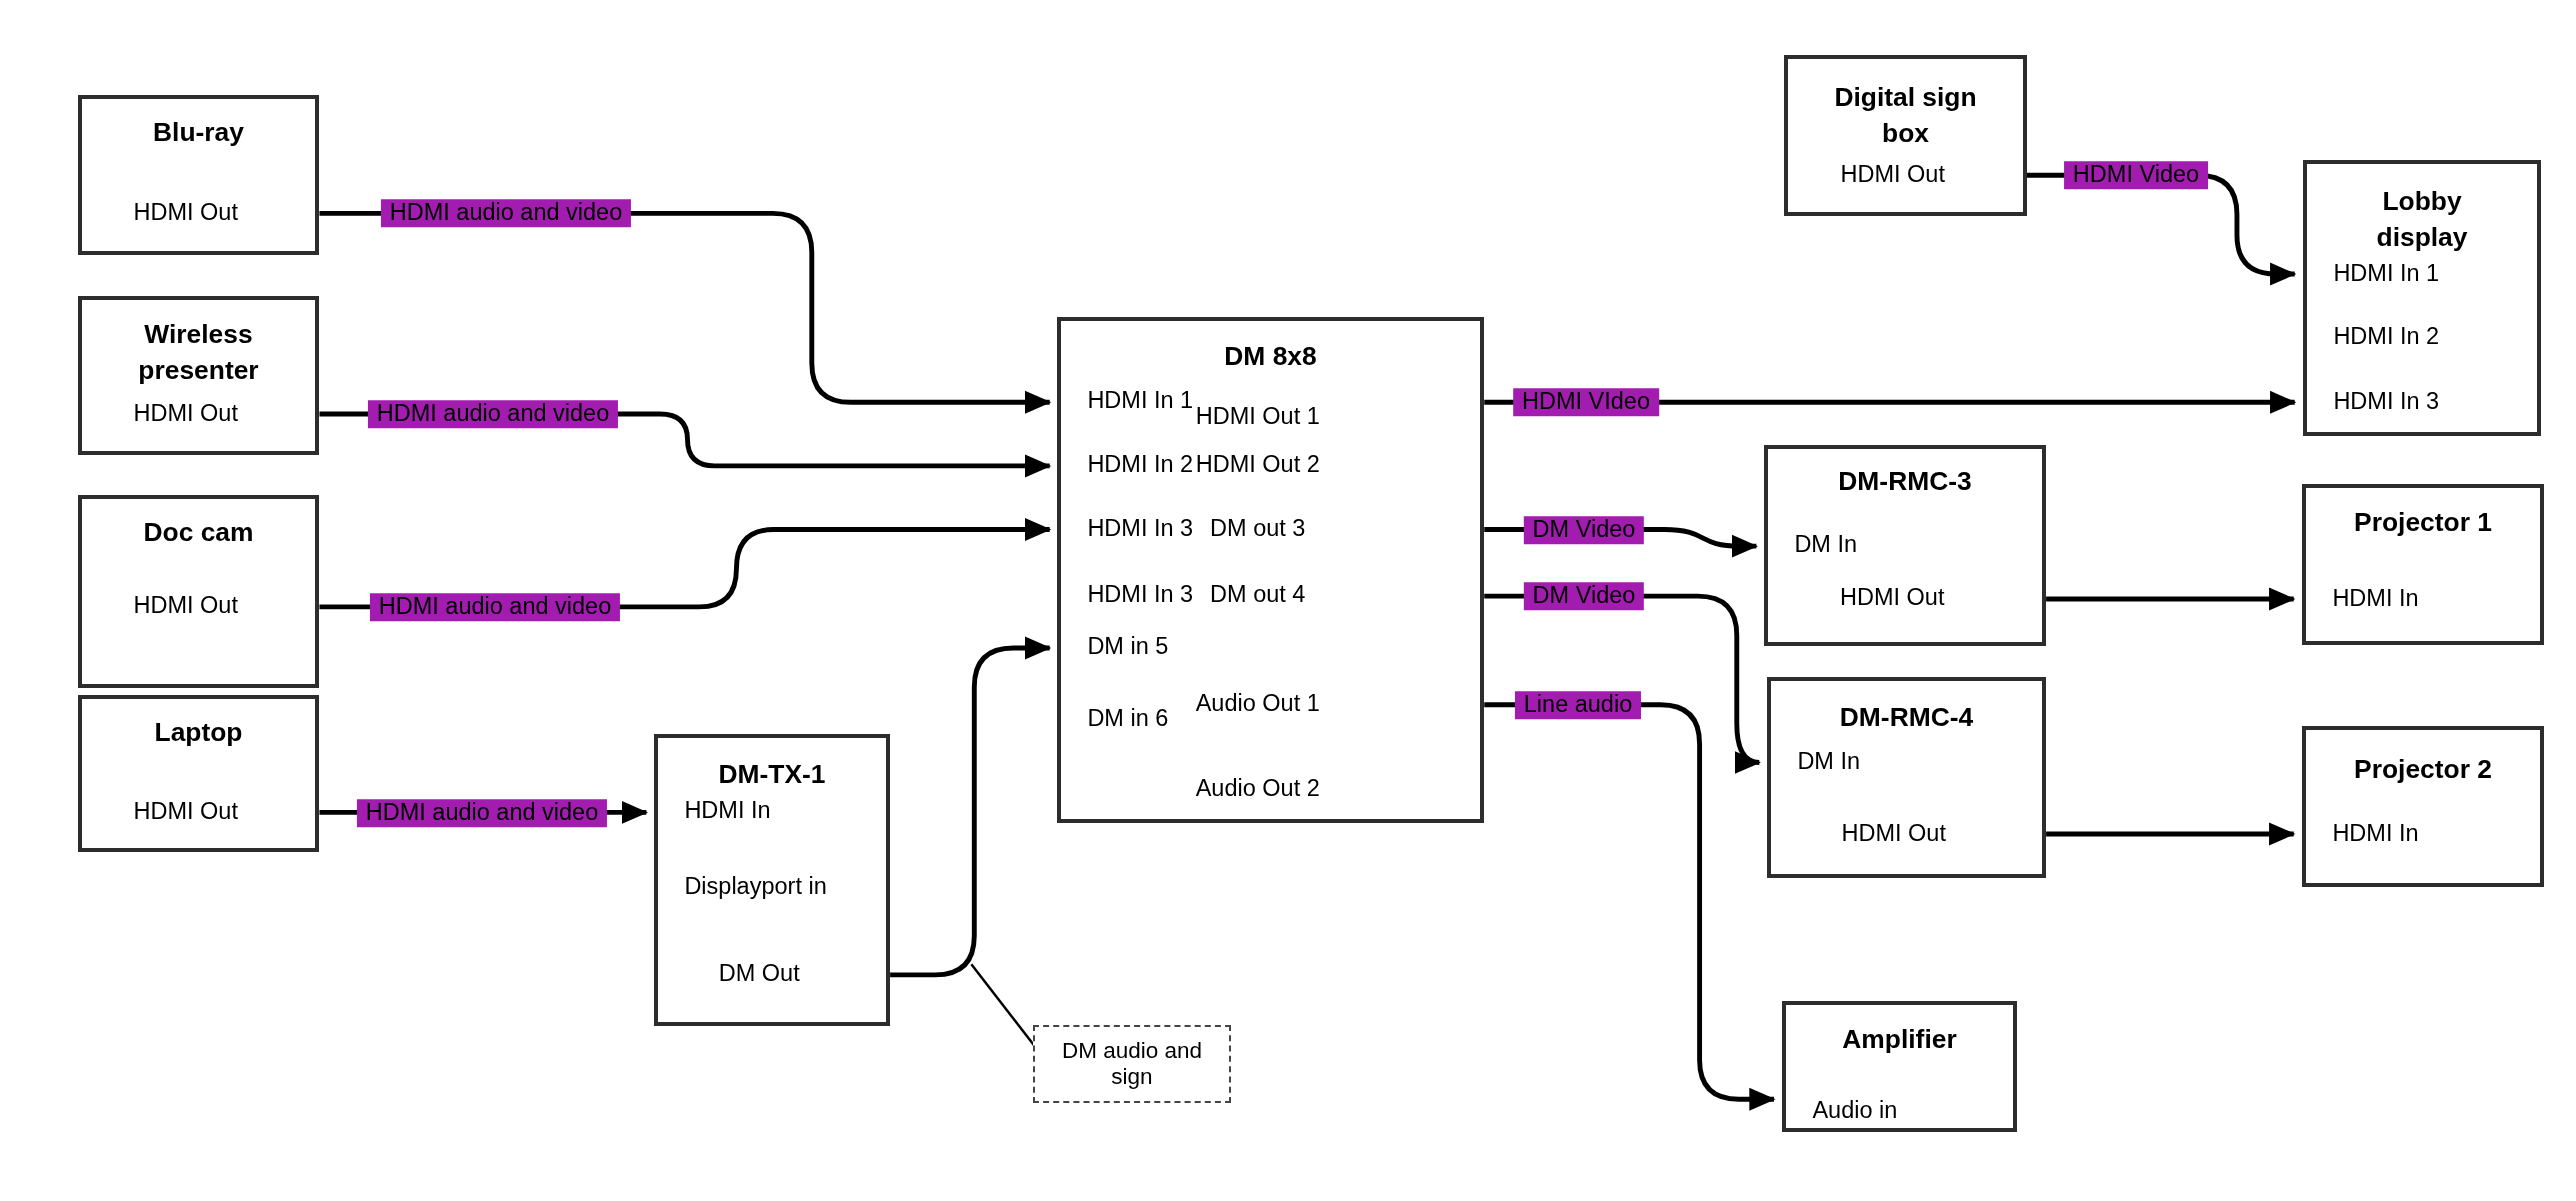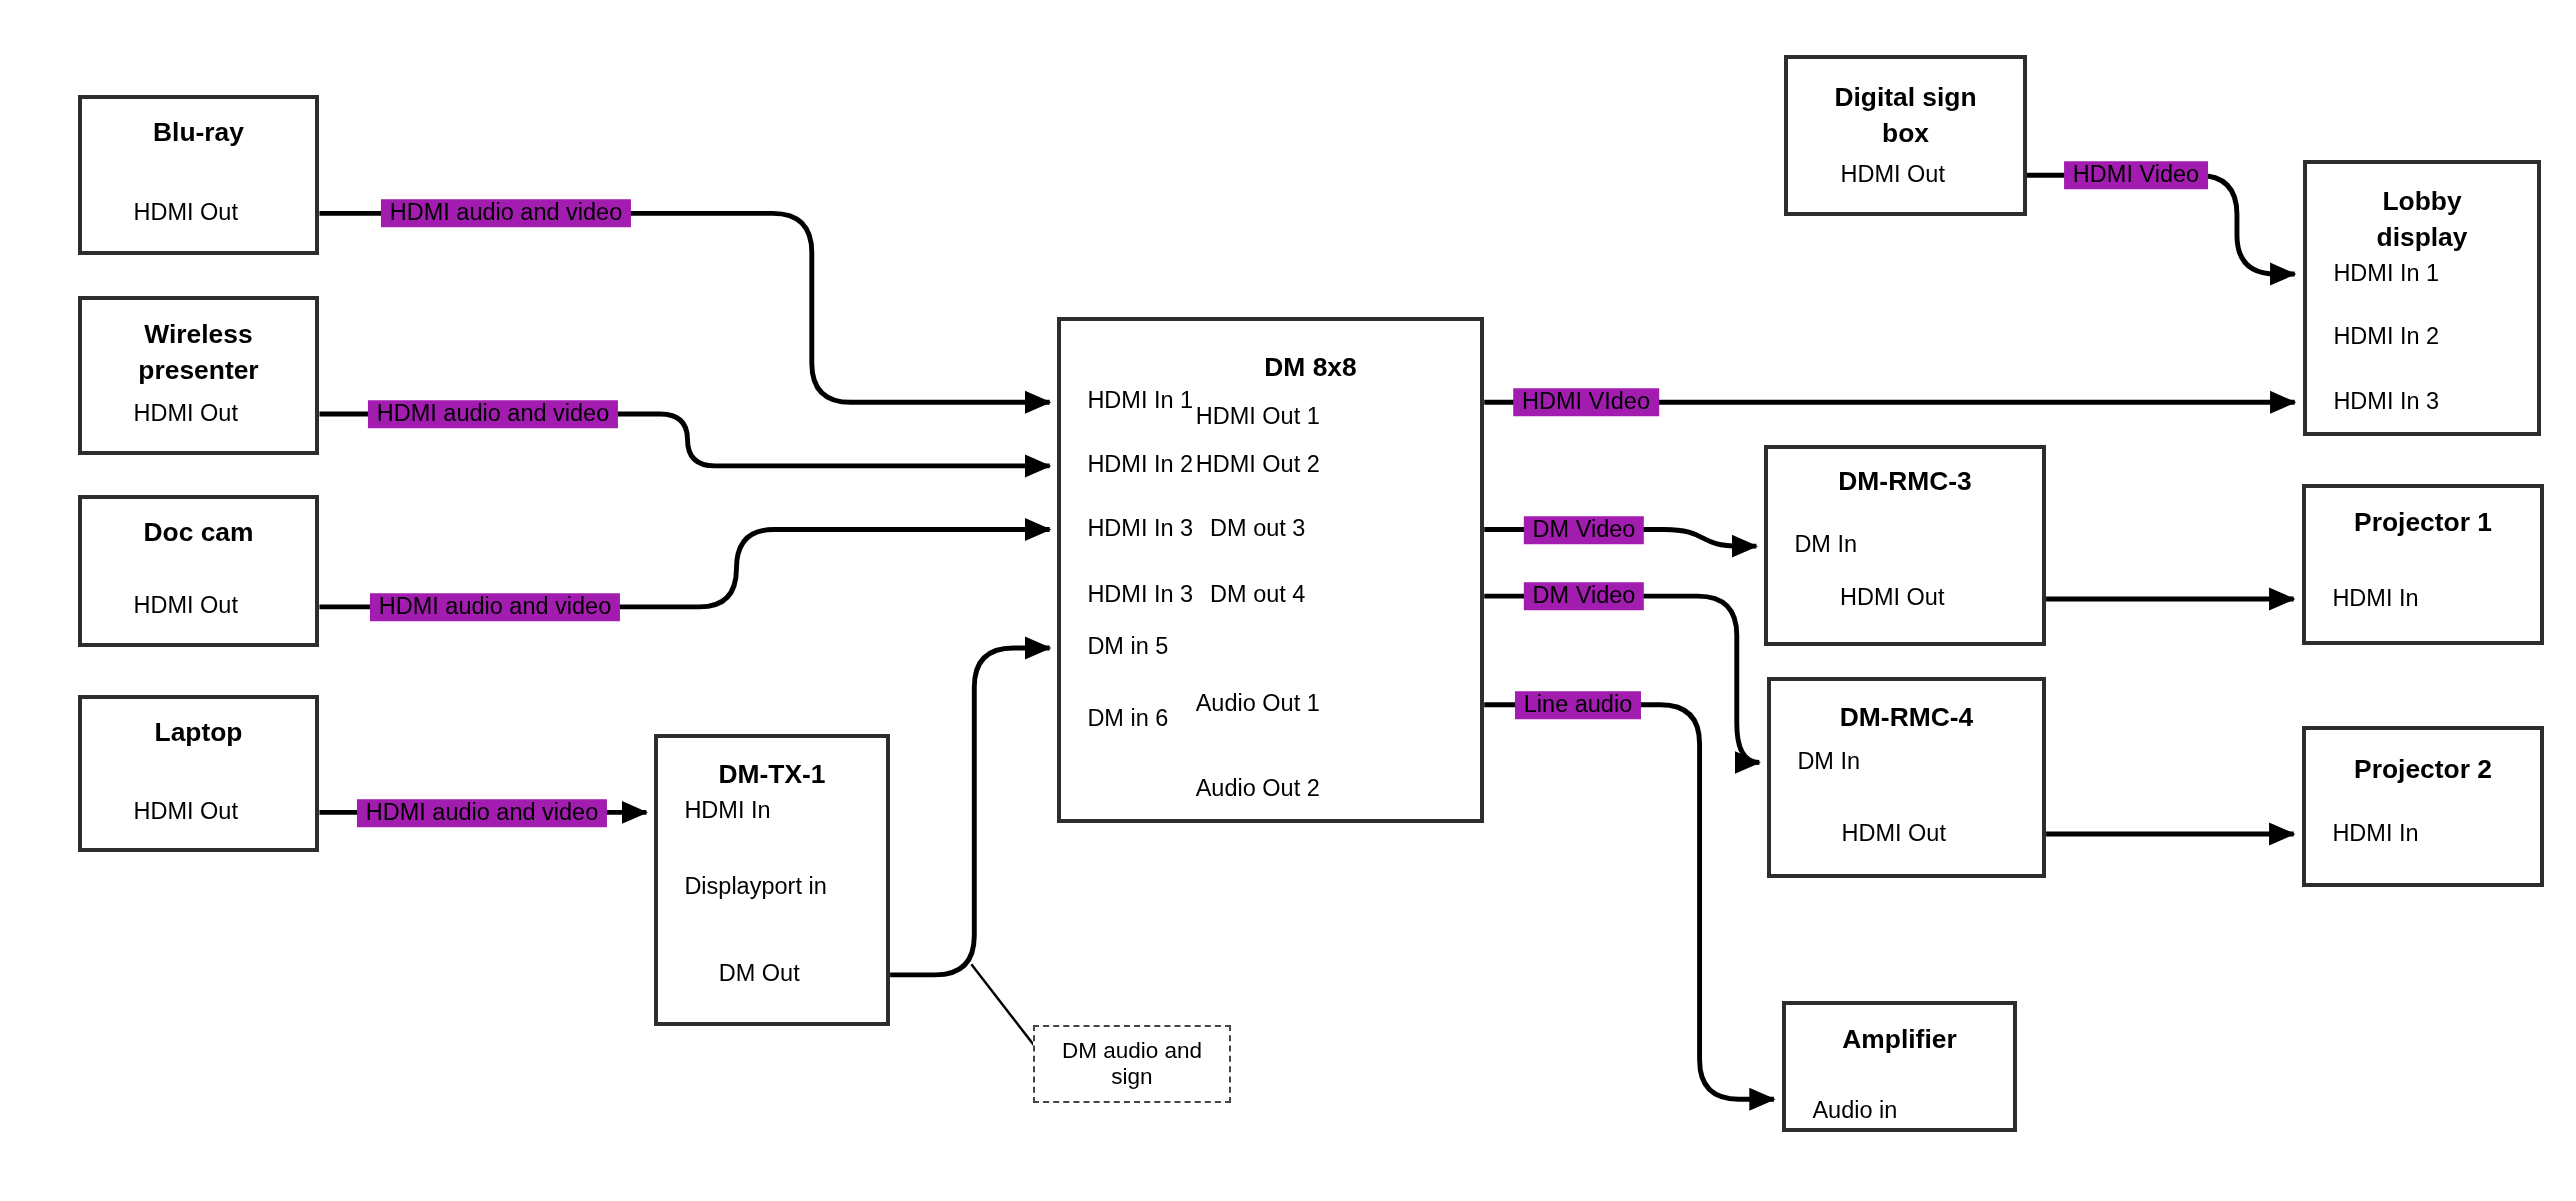--- a/index.html
+++ b/index.html
@@ -84,36 +84,36 @@
   <div id="boxes-layer">
       <div class="dev-box" style="left: 78px; top: 95px; width: 241px; height: 160px; padding-left: 28px;">
         <div class="dev-title-line" style="top: 33px;">Blu-ray</div>
         <div class="port right" style="top: 114px;">HDMI Out</div>
       </div>
       <div class="dev-box" style="left: 78px; top: 296px; width: 241px; height: 159px;">
         <div class="dev-title-line" style="top: 34px;">Wireless</div>
         <div class="dev-title-line" style="top: 70px;">presenter</div>
         <div class="port right" style="top: 114px;">HDMI Out</div>
       </div>
-      <div class="dev-box" style="left: 78px; top: 495px; width: 241px; height: 152px;">
+      <div class="dev-box" style="left: 78px; top: 495px; width: 241px; height: 193px;">
         <div class="dev-title-line" style="top: 33px;">Doc cam</div>
         <div class="port right" style="top: 107px;">HDMI Out</div>
       </div>
       <div class="dev-box" style="left: 78px; top: 695px; width: 241px; height: 157px;">
         <div class="dev-title-line" style="top: 33px;">Laptop</div>
         <div class="port right" style="top: 113px;">HDMI Out</div>
       </div>
       <div class="dev-box" style="left: 654px; top: 734px; width: 236px; height: 292px;">
         <div class="dev-title-line" style="top: 36px;">DM-TX-1</div>
         <div class="port left" style="top: 73px;">HDMI In</div>
         <div class="port left" style="top: 149px;">Displayport in</div>
         <div class="port right" style="top: 236px;">DM Out</div>
       </div>
       <div class="dev-box" style="left: 1057px; top: 317px; width: 427px; height: 506px;">
-        <div class="dev-title-line" style="top: 46px; margin-left: 40px;">DM 8x8</div>
+        <div class="dev-title-line" style="top: 35px;">DM 8x8</div>
         <div class="port left" style="top: 80px;">HDMI In 1</div>
         <div class="port left" style="top: 144px;">HDMI In 2</div>
         <div class="port left" style="top: 208px;">HDMI In 3</div>
         <div class="port left" style="top: 274px;">HDMI In 3</div>
         <div class="port left" style="top: 326px;">DM in 5</div>
         <div class="port left" style="top: 398px;">DM in 6</div>
         <div class="port right" style="top: 96px;">HDMI Out 1</div>
         <div class="port right" style="top: 144px;">HDMI Out 2</div>
         <div class="port right" style="top: 208px;">DM out 3</div>
         <div class="port right" style="top: 274px;">DM out 4</div>

